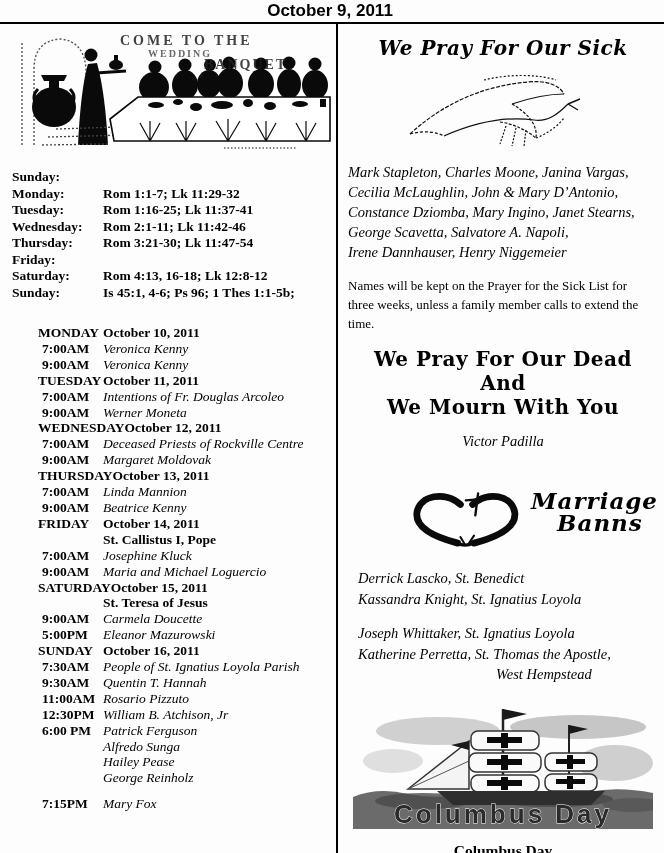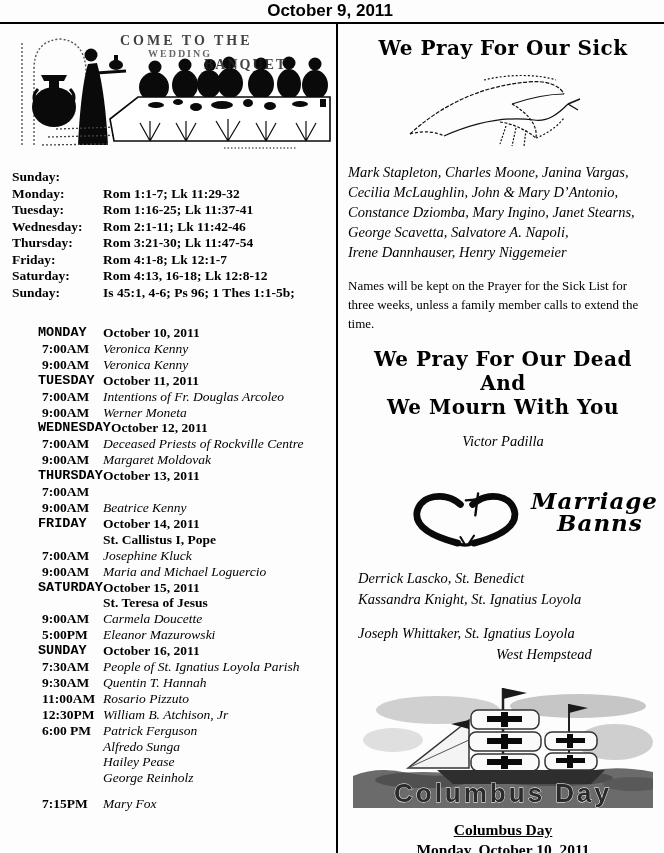--- a/index.html
+++ b/index.html
@@ -19,33 +19,33 @@
 
   
   .banquet-wrap{margin:3px 0 0 -4px;}
   .readings{margin-top:12px;font-weight:bold;font-size:13.5px;line-height:16.5px;}
   .r-row{display:flex;}
   .r-label{flex:0 0 91px;}
   .r-text{flex:1;padding-right:4px;}
   .masses{margin-top:24px;font-size:13.5px;line-height:15.9px;}
   .m-row{display:flex;}
   .m-time{flex:0 0 91px;font-weight:bold;white-space:nowrap;box-sizing:border-box;padding-left:30px;}
-  .m-row.day .m-time{padding-left:26px;font-family:Liberation Mono, monospace;}
+  .m-row.day .m-time{padding-left:26px;}
   .m-text{flex:1;white-space:nowrap;}
   .m-row.day .m-text{font-weight:bold;}
   .m-row.name .m-text,.m-row.extra .m-text{font-style:italic;}
   .m-row.saint .m-text{font-weight:bold;}
   .m-row.gap{height:10px;}
 
   
   .script-heading{
     font-family:"DejaVu Serif", serif;font-weight:bold;font-size:20px;
     text-align:center;letter-spacing:0.5px;line-height:24px;
   }
-  .h-sick{margin-top:12px;}
+  .h-sick{margin-top:12px;font-style:italic;}
   .dove-wrap{text-align:center;margin-top:2px;}
   .sick-names{font-style:italic;font-size:14.5px;line-height:20px;margin-top:4px;}
   .sick-note{font-size:13px;line-height:19px;margin-top:14px;padding-right:2px;}
   .h-dead{margin-top:14px;}
   .dead-name{text-align:center;font-style:italic;font-size:14.5px;line-height:18px;margin-top:13px;}
   .heart-row{display:flex;align-items:flex-start;margin-top:26px;}
   .banns-label{font-family:"DejaVu Serif", serif;font-weight:bold;font-style:italic;
     font-size:23px;line-height:22px;margin-top:14px;letter-spacing:1px;}
   .banns-label .l2{padding-left:26px;}
   .banns-entries{font-style:italic;font-size:14.5px;line-height:20.5px;margin:8px 0 0 10px;}
@@ -152,21 +152,20 @@
           <span class="r-text">Rom 2:1-11; Lk 11:42-46</span>
         </div>
 
         <div class="r-row">
           <span class="r-label">Thursday:</span>
           <span class="r-text">Rom 3:21-30; Lk 11:47-54</span>
         </div>
 
         <div class="r-row">
           <span class="r-label">Friday:</span>
-          <span class="r-text">Rom 4:1-8; Lk 12:1-7</span>
         </div>
 
         <div class="r-row">
           <span class="r-label">Saturday:</span>
           <span class="r-text">Rom 4:13, 16-18; Lk 12:8-12</span>
         </div>
 
         <div class="r-row">
           <span class="r-label">Sunday:</span>
           <span class="r-text">Is 45:1, 4-6; Ps 96; 1 Thes 1:1-5b;</span>
@@ -220,20 +219,21 @@
           <span class="m-text">Margaret Moldovak</span>
         </div>
 
         <div class="m-row day">
           <span class="m-time">THURSDAY</span>
           <span class="m-text">October 13, 2011</span>
         </div>
 
         <div class="m-row name">
           <span class="m-time">7:00AM</span>
+          <span class="m-text">Linda Mannion</span>
         </div>
 
         <div class="m-row name">
           <span class="m-time">9:00AM</span>
           <span class="m-text">Beatrice Kenny</span>
         </div>
 
         <div class="m-row day">
           <span class="m-time">FRIDAY</span>
           <span class="m-text">October 14,  2011</span>
@@ -393,20 +393,21 @@
     <div class="banns-entries">
 
         <div>Derrick Lascko, St. Benedict</div>
 
         <div>Kassandra Knight, St. Ignatius Loyola</div>
 
         <div class="spacer"></div>
 
         <div>Joseph Whittaker, St. Ignatius Loyola</div>
 
+        <div>Katherine Perretta, St. Thomas the Apostle,</div>
 
         <div class="indent">West Hempstead</div>
       </div>
 
     <div class="ship-wrap">
       <svg width="300" height="128" viewBox="0 0 300 128">
 
         <ellipse cx="85" cy="30" rx="62" ry="14" fill="#9a9a9a" opacity="0.45"></ellipse>
         <ellipse cx="225" cy="26" rx="68" ry="12" fill="#8f8f8f" opacity="0.5"></ellipse>
         <ellipse cx="262" cy="62" rx="38" ry="18" fill="#8a8a8a" opacity="0.4"></ellipse>

